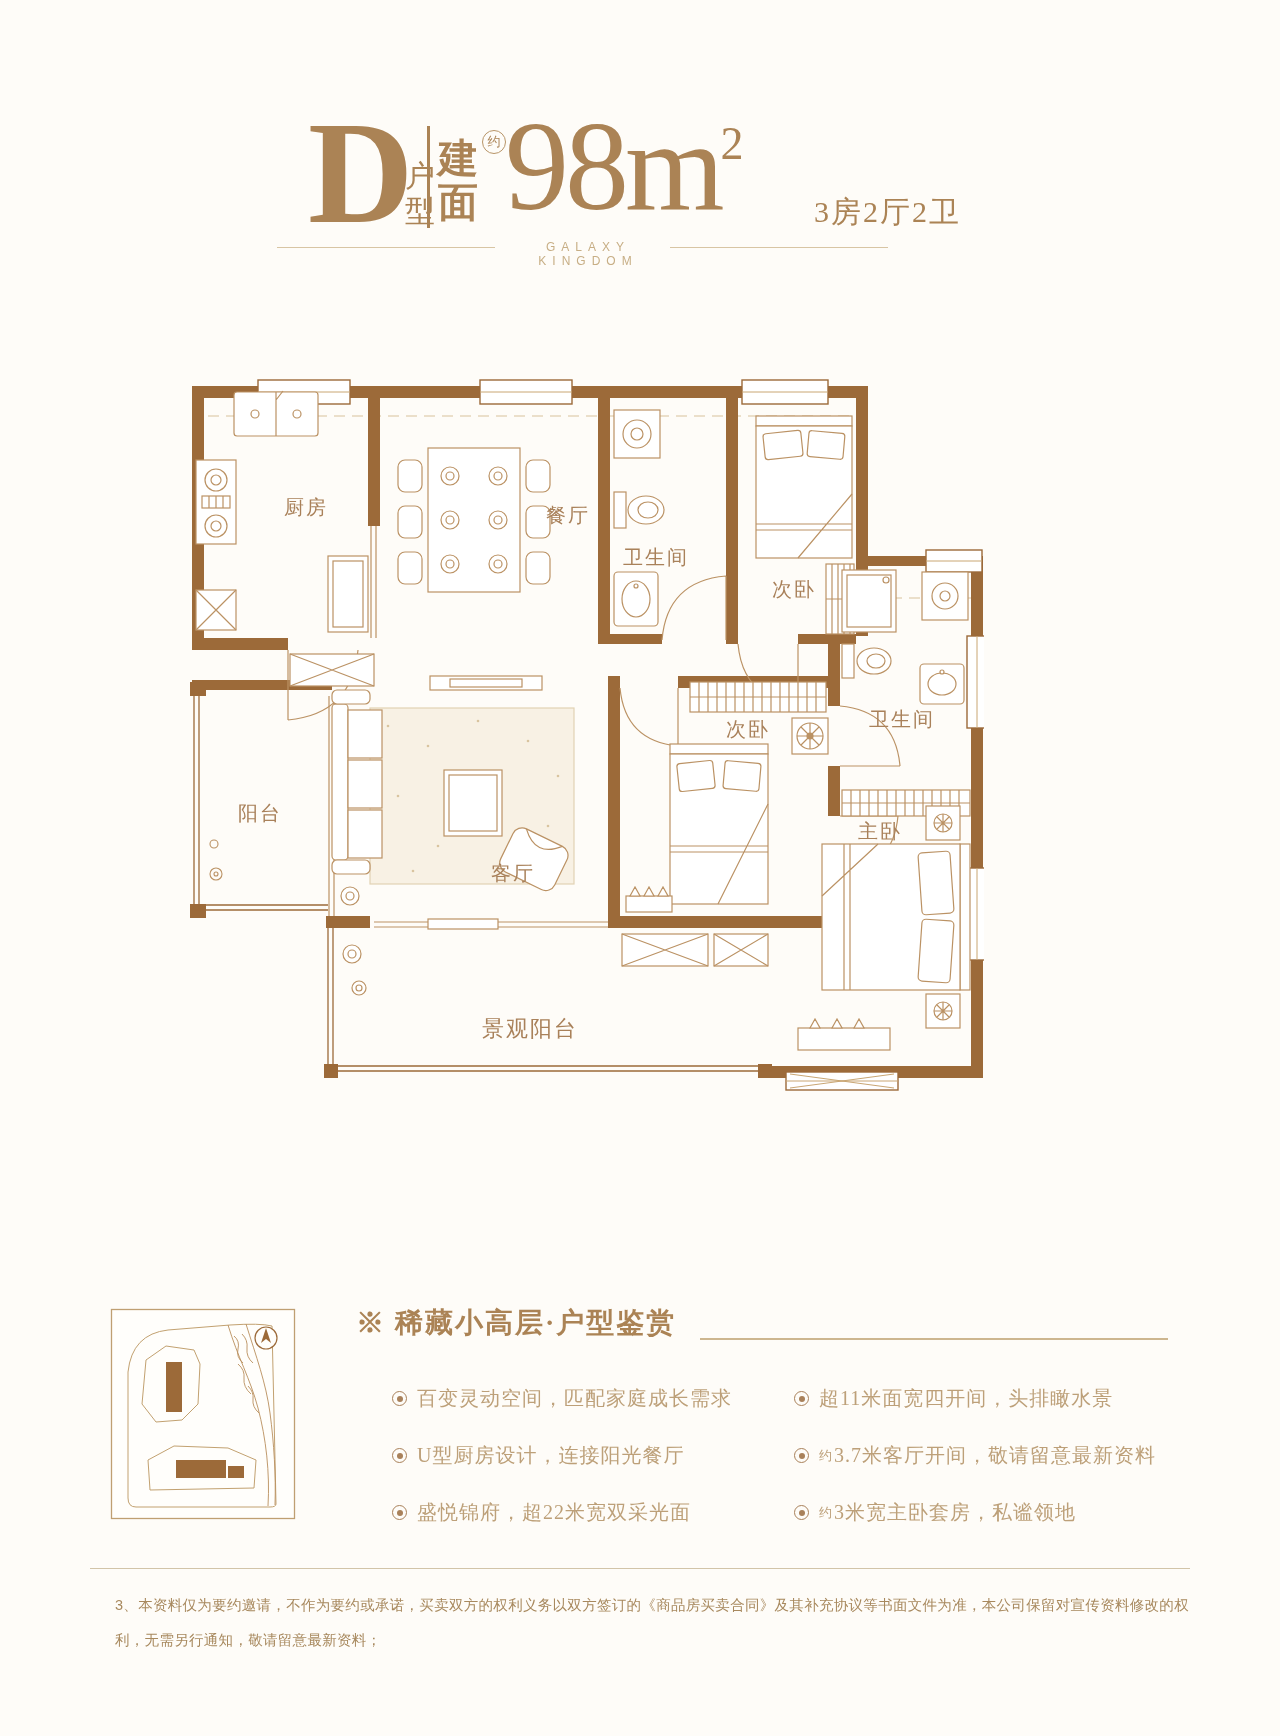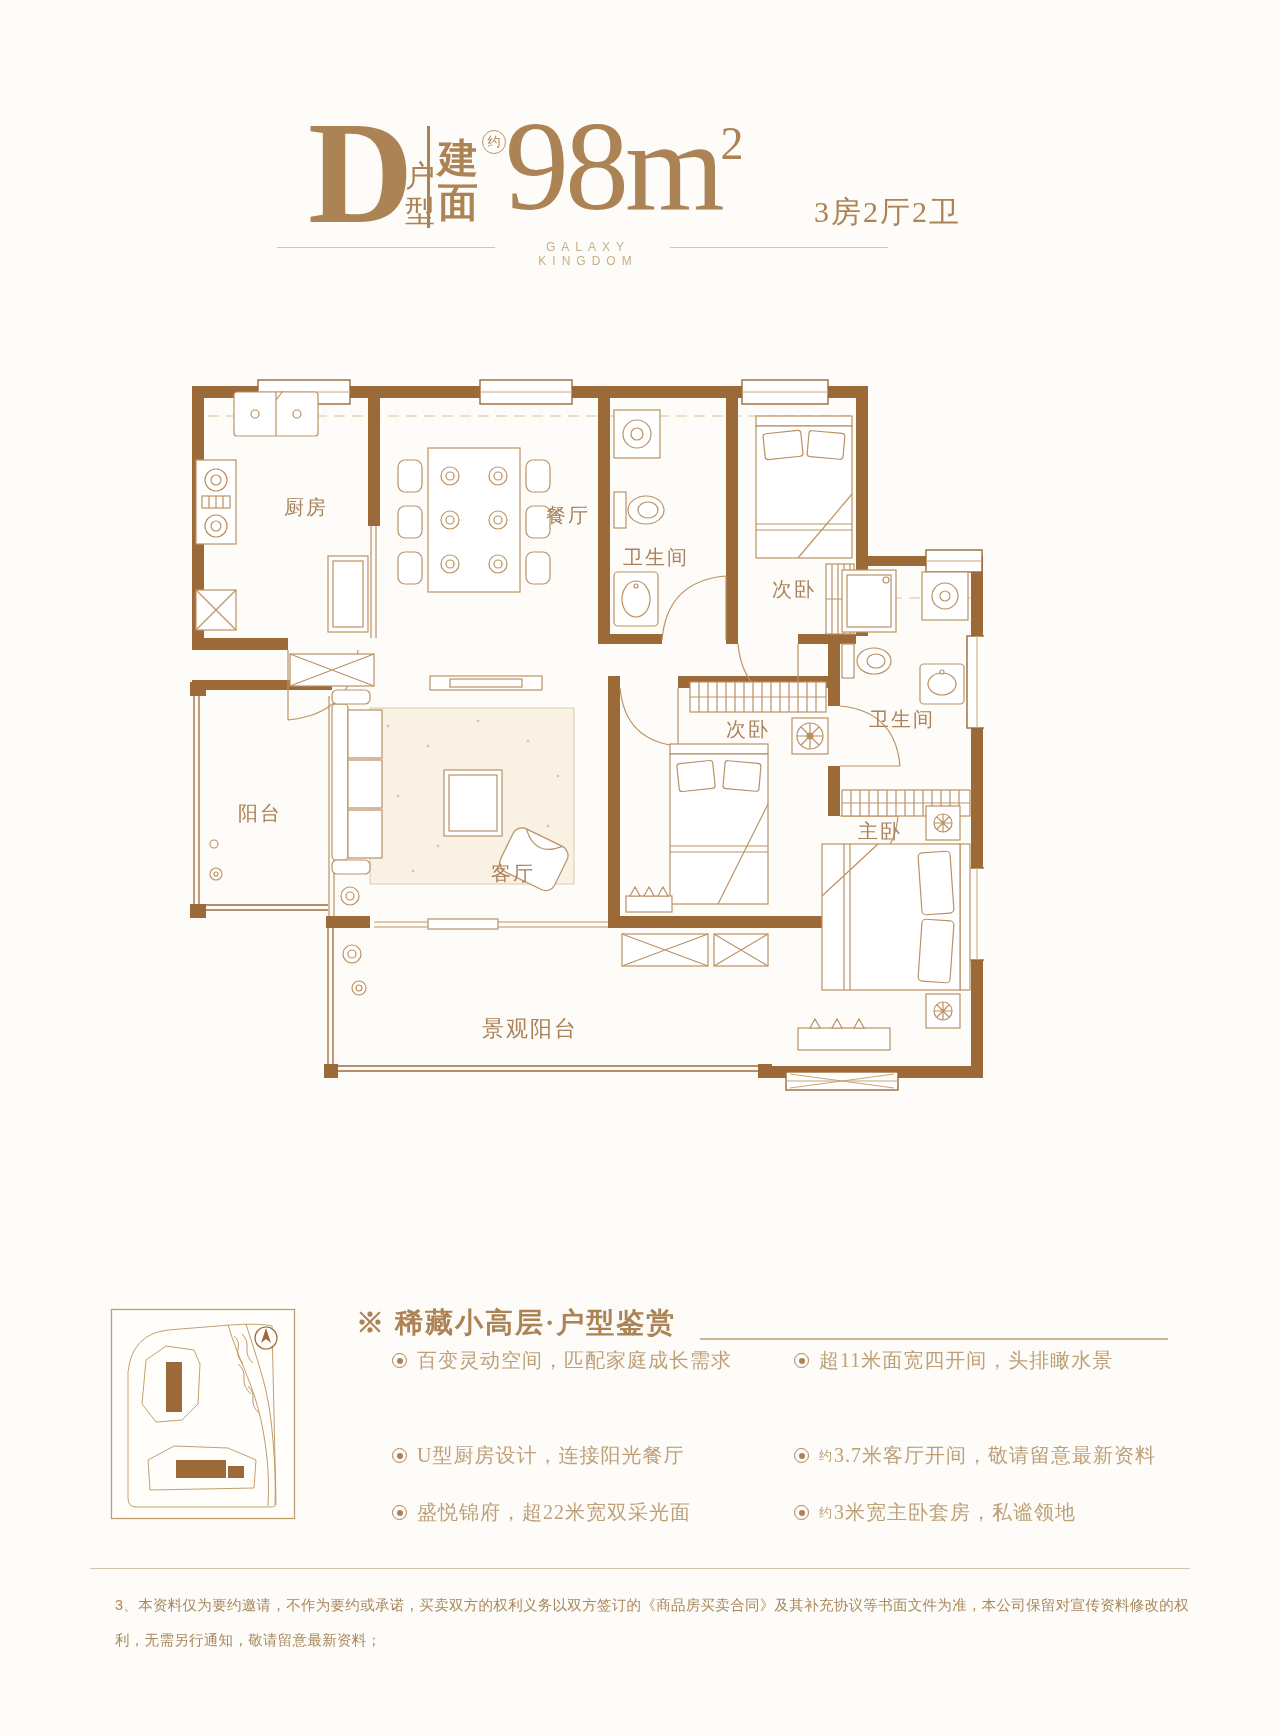--- a/index.html
+++ b/index.html
@@ -30,21 +30,21 @@
   .feat-title{left:356px;top:1304px;font-size:28px;color:#ab8355;letter-spacing:2px;font-weight:bold;text-align:right;}
   .feat-line{left:700px;top:1338px;width:468px;height:1.5px;background:#cdb globalization;background:#cdb68f;}
   .bullet-row{display:flex;align-items:flex-start;}
   .bullet-icon{width:13px;height:13px;border:1.5px solid #a9815a;border-radius:50%;
     margin-top:5px;margin-right:10px;position:relative;flex:none;}
   .bullet-icon::after{content:"";position:absolute;left:3.5px;top:3.5px;width:6px;height:6px;
     background:#a9815a;border-radius:50%;}
   .bullet-text{font-size:20px;color:#bda079;letter-spacing:1px;line-height:24px;}
   .bullet-prefix{font-size:13px;color:#bda079;margin-right:1px;vertical-align:2px;}
   .col1{left:392px;} .col2{left:794px;}
-  .row1{top:1348px;} .row2{top:1443px;} .row3{top:1500px;}
+  .row1{top:1386px;} .row2{top:1443px;} .row3{top:1500px;}
   
   .footer-rule{left:90px;top:1568px;width:1100px;height:1px;background:#d2c4a8;}
   .footer{left:115px;top:1588px;width:1080px;font-size:14.5px;color:#a8895e;
     line-height:34.8px;letter-spacing:0.3px;font-family:"Liberation Sans",sans-serif;}
   
   svg text{font-family:"Liberation Serif","DejaVu Serif",serif;fill:#a9815a;letter-spacing:2px;}
 </style>
 </head>
 <body>
 

